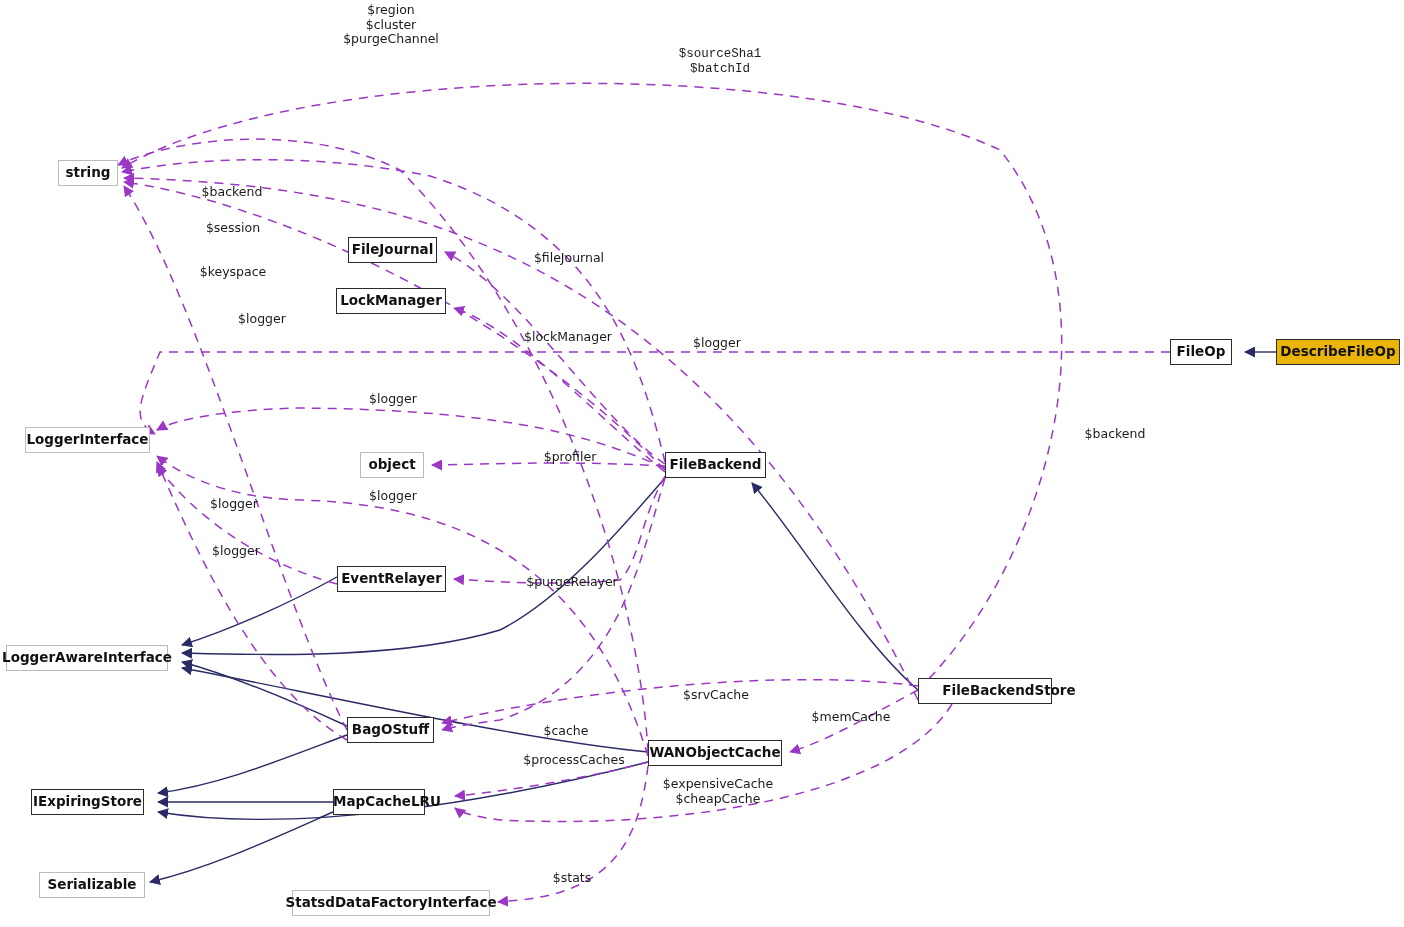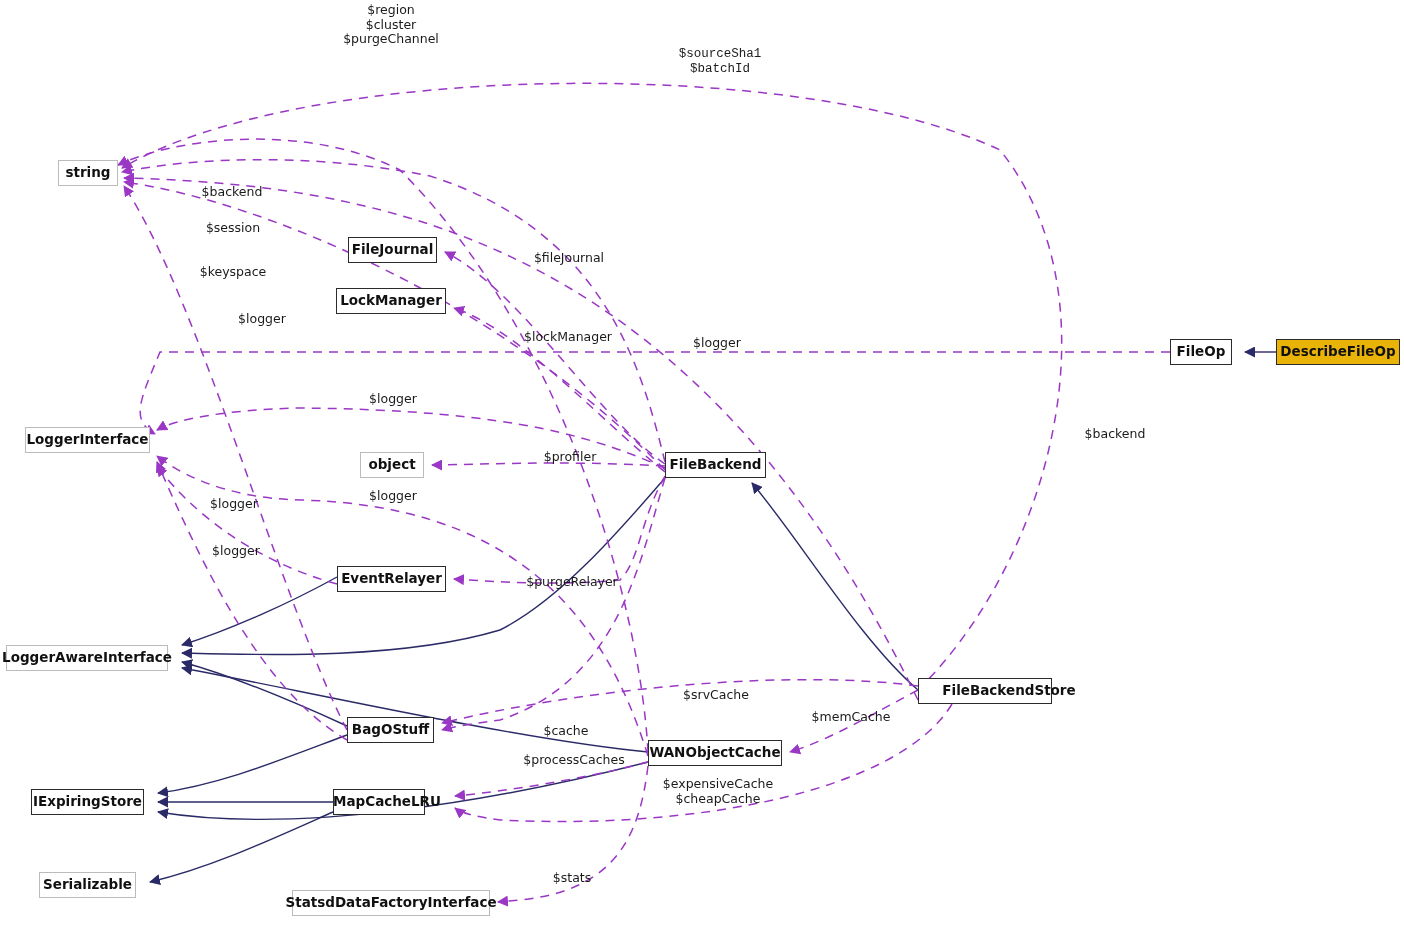--- a/index.html
+++ b/index.html
@@ -104,21 +104,21 @@
   <div class="node solid" style="left:665px;top:452px;width:101px;height:26px;">FileBackend</div>
   <div class="node solid" style="left:1170px;top:339px;width:62px;height:26px;">FileOp</div>
   <div class="node current" style="left:1276px;top:339px;width:124px;height:26px;">DescribeFileOp</div>
   <div class="node solid" style="left:337px;top:566px;width:109px;height:26px;">EventRelayer</div>
   <div class="node light" style="left:6px;top:645px;width:162px;height:26px;">LoggerAwareInterface</div>
   <div class="node solid" style="left:918px;top:678px;width:134px;height:26px;padding-left:48px;">FileBackendStore</div>
   <div class="node solid" style="left:347px;top:717px;width:87px;height:26px;">BagOStuff</div>
   <div class="node solid" style="left:648px;top:740px;width:134px;height:26px;">WANObjectCache</div>
   <div class="node solid" style="left:31px;top:789px;width:113px;height:26px;">IExpiringStore</div>
   <div class="node solid" style="left:333px;top:789px;width:92px;height:26px;padding-left:16px;">MapCacheLRU</div>
-  <div class="node light" style="left:39px;top:872px;width:97px;height:26px;">Serializable</div>
+  <div class="node light" style="left:39px;top:872px;width:106px;height:26px;">Serializable</div>
   <div class="node light" style="left:292px;top:890px;width:198px;height:26px;">StatsdDataFactoryInterface</div>
 
   <div class="elabel" style="left:337px;top:3px;width:108px;">$region
 $cluster
 $purgeChannel</div>
   <div class="elabel" style="left:672px;top:47px;width:96px;font-family:Liberation Mono, monospace;">$sourceSha1
 $batchId</div>
   <div class="elabel" style="left:197px;top:185px;width:70px;">$backend</div>
   <div class="elabel" style="left:200px;top:221px;width:66px;text-align:center;">$session</div>
   <div class="elabel" style="left:526px;top:251px;width:86px;">$fileJournal</div>

